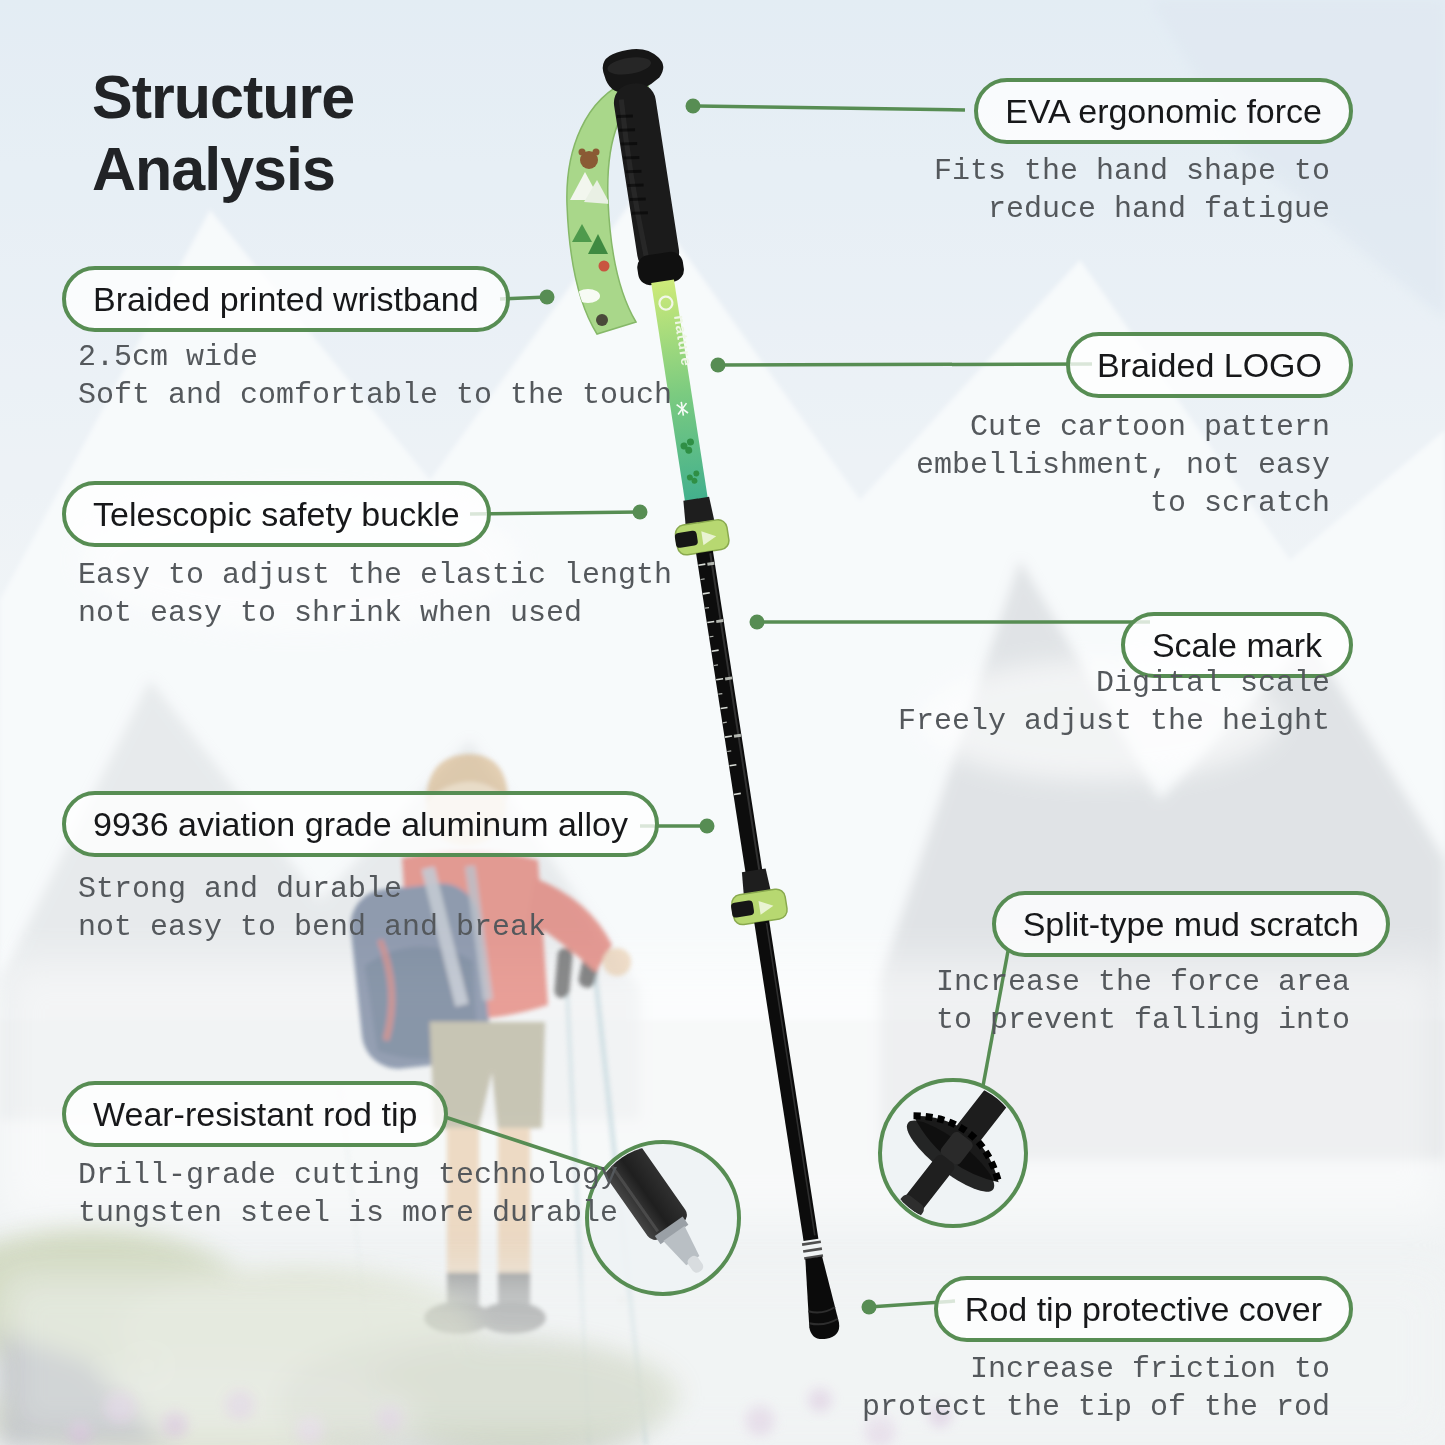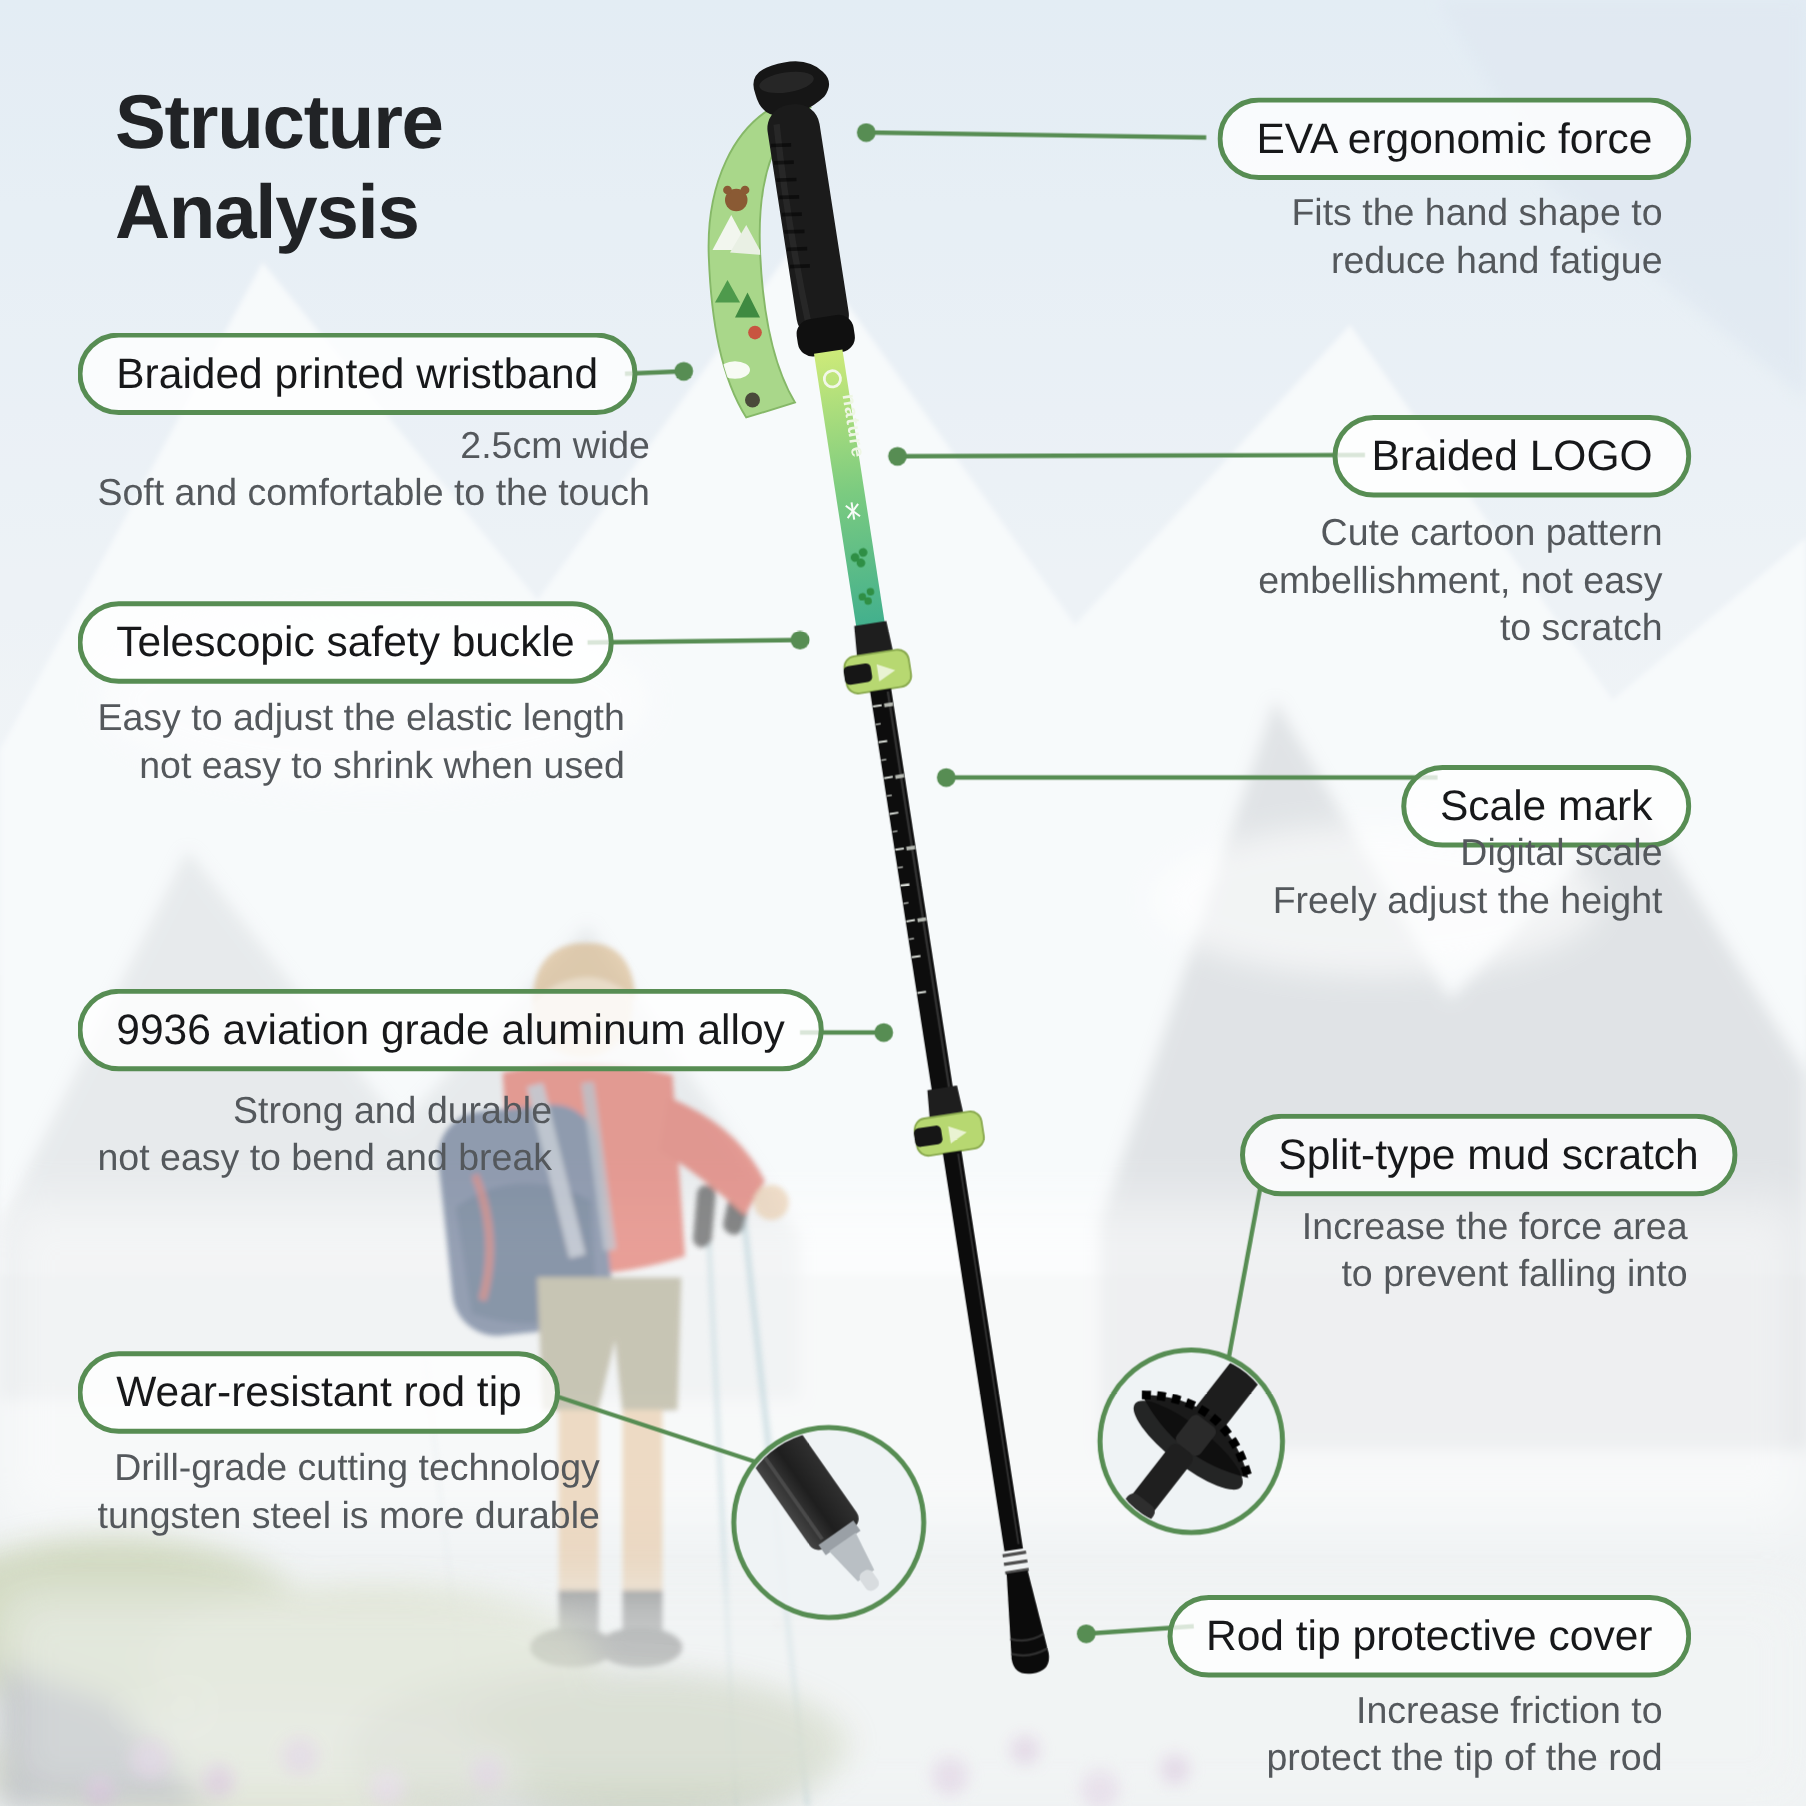--- a/index.html
+++ b/index.html
@@ -16,22 +16,23 @@
   .pill{
     position:absolute;display:inline-block;box-sizing:border-box;
     border:4px solid var(--accent,#578d53);border-radius:42px;
     background:rgba(255,255,255,0.78);
     font-size:34px;line-height:34px;font-weight:500;color:#17181a;
     padding:12px 27px;white-space:nowrap;
   }
   .desc{
     position:absolute;font-size:30px;line-height:38px;color:#54585c;
     white-space:pre-line;
+    font-family:Liberation Mono, monospace;
   }
-  .desc.left{text-align:right;}
+  .desc.left{text-align:left;}
   .desc.right{text-align:right;}
   .conn{stroke:var(--accent,#578d53);stroke-width:3.5;fill:none;}
   .conn-dot{fill:var(--accent,#578d53);}
   .inset-ring{fill:rgba(238,242,244,0.95);stroke:var(--accent,#578d53);stroke-width:4;}
 </style>
 </head>
 <body>
 
 <div id="canvas">
 

